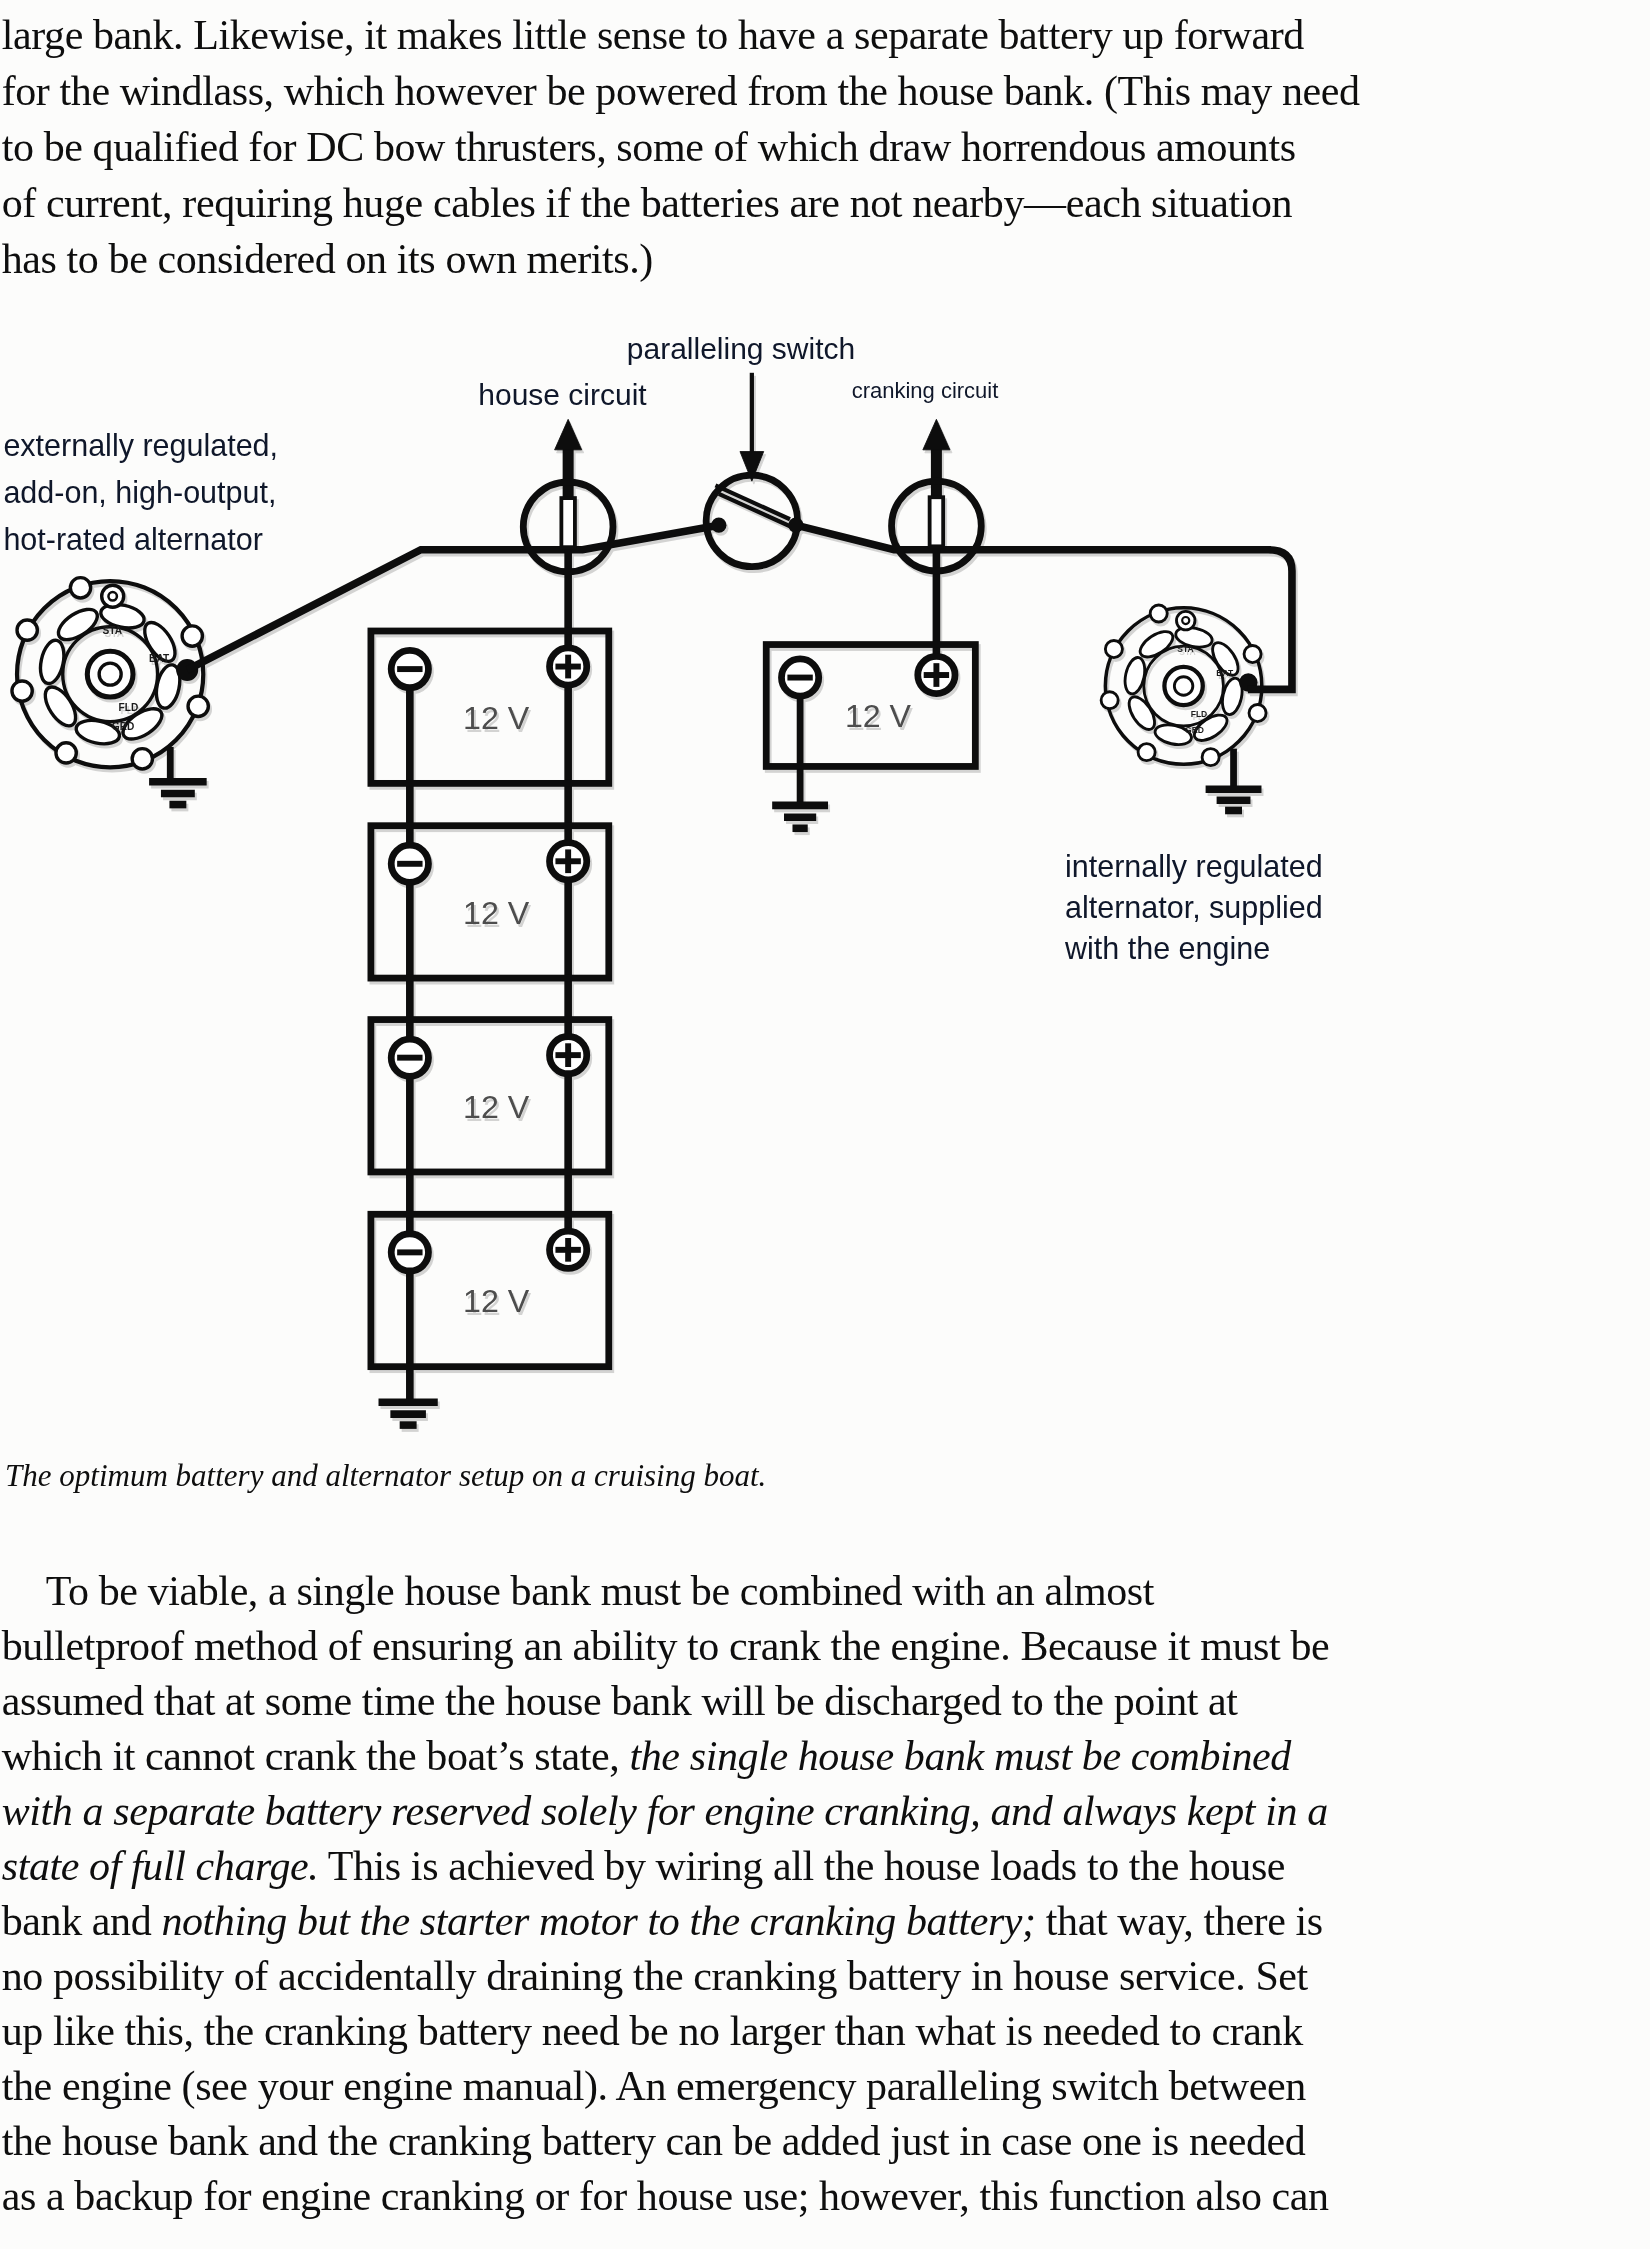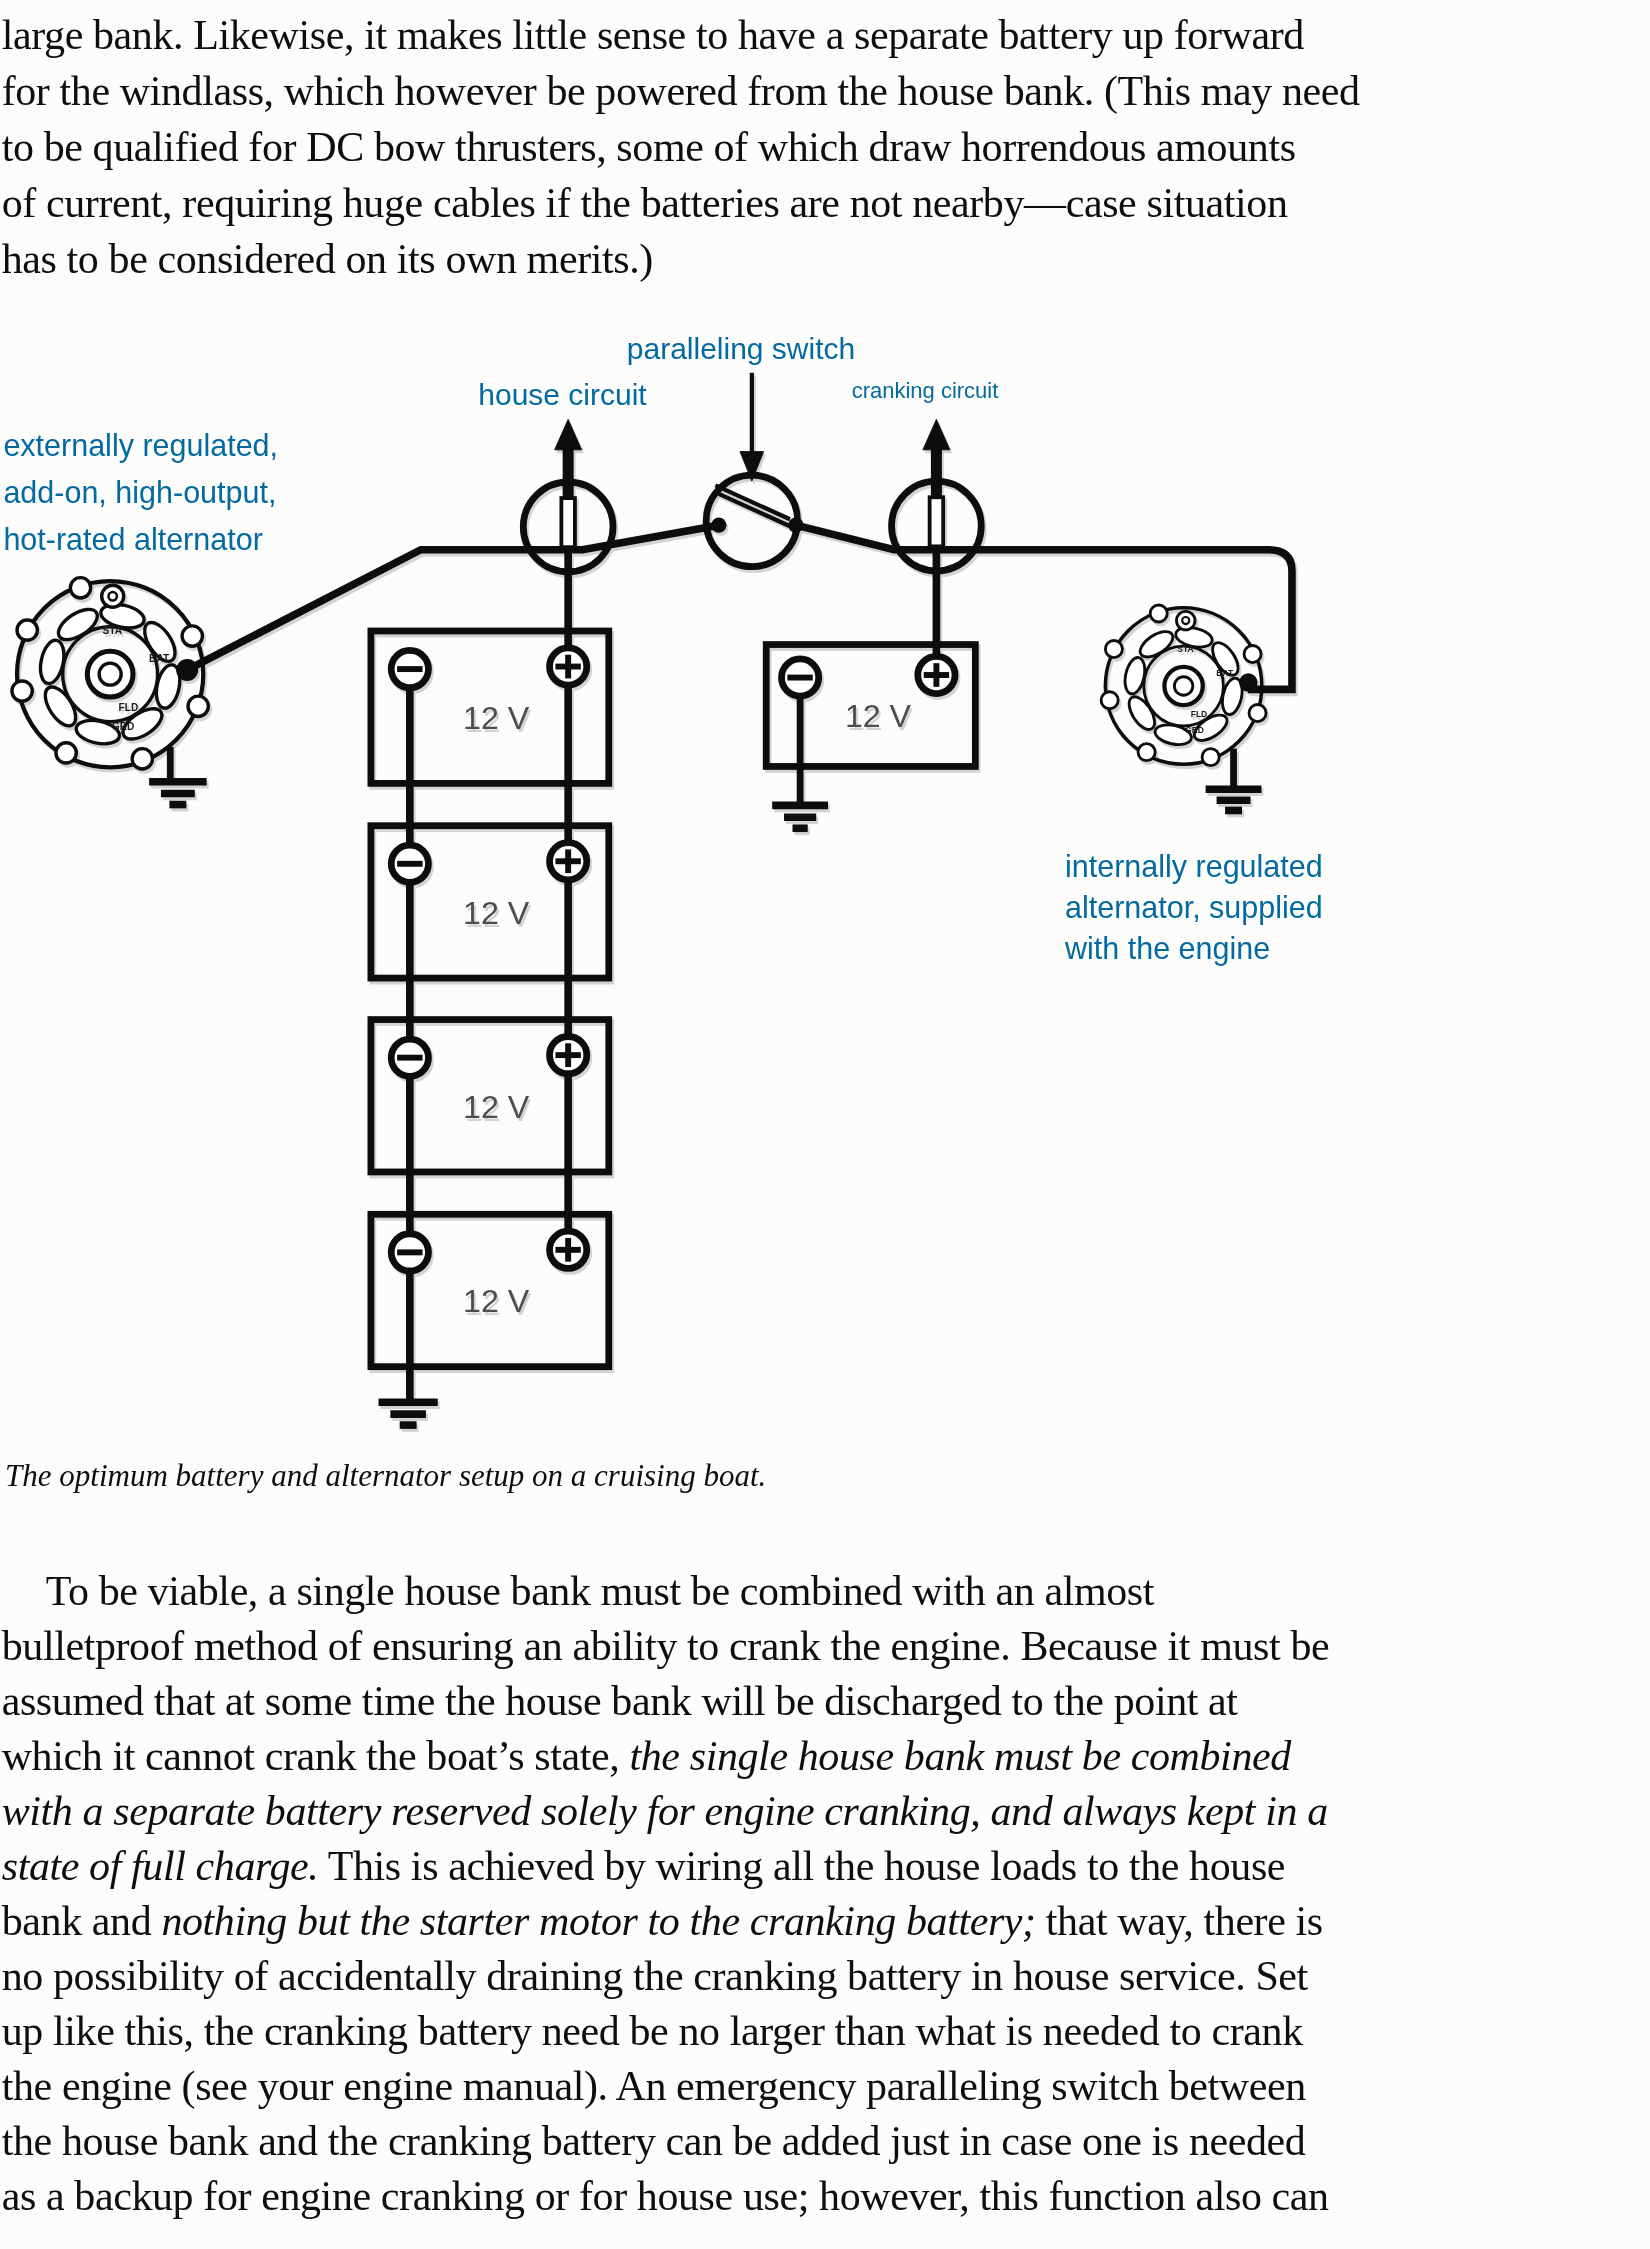--- a/index.html
+++ b/index.html
@@ -4,41 +4,41 @@
 <style>
   html,body{margin:0;padding:0;background:#ffffff;}
   body{width:1651px;height:2250px;position:relative;overflow:hidden;background:#fcfcfb;}
   .serif{font-family:"Liberation Serif", serif;color:#0e0e0e;}
   .para{position:absolute;white-space:nowrap;font-size:42px;letter-spacing:-0.4px;}
   .para .tline{height:56px;line-height:56px;}
   #para-main .tline{height:55px;line-height:55px;}
   .tline span.it{font-style:italic;}
   .tline.indent{padding-left:44px;margin-top:12px;}
   #caption{position:absolute;left:5.1px;top:1458px;font-style:italic;font-size:31px;white-space:nowrap;}
-  .dlabel{position:absolute;font-family:"Liberation Sans", sans-serif;color:#0369a1;white-space:nowrap;}
+  .dlabel{position:absolute;font-family:"Liberation Sans", sans-serif;color:#0f172a;white-space:nowrap;}
   .dlabel.center{text-align:center;}
   .lab-lines{font-size:30.5px;}
   #lbl-left{left:3.4px;top:422px;line-height:47px;}
   #lbl-right{left:1065px;top:846px;line-height:41px;}
   #lbl-par{left:542px;width:398px;top:332px;font-size:30px;}
   #lbl-house{left:423px;width:279px;top:378px;font-size:30px;}
   #lbl-crank{left:783px;width:284px;top:378px;font-size:22px;}
   #diagram-svg{position:absolute;left:0;top:322px;filter:drop-shadow(2.5px 3.4px 0 rgba(150,150,150,0.40));}
   .batlabel{font-family:"Liberation Sans", sans-serif;font-size:38px;fill:#4d4d4d;}
   .altlab{font-family:"Liberation Sans", sans-serif;font-size:12px;font-weight:bold;fill:#1c1c1c;}
   #watermark{position:absolute;left:0;top:1998px;width:1651px;height:252px;mix-blend-mode:multiply;pointer-events:none;}
 </style>
 </head>
 <body>
 
 <div id="para-top" class="para serif" style="left:1.7px;top:6.8px;">
     <div class="tline"><span>large bank. Likewise, it makes little sense to have a separate battery up forward</span></div>
     <div class="tline"><span>for the windlass, which however be powered from the house bank. (This may need</span></div>
     <div class="tline"><span>to be qualified for DC bow thrusters, some of which draw horrendous amounts</span></div>
-    <div class="tline"><span>of current, requiring huge cables if the batteries are not nearby—case situation</span></div>
+    <div class="tline"><span>of current, requiring huge cables if the batteries are not nearby—each situation</span></div>
     <div class="tline"><span>has to be considered on its own merits.)</span></div>
   </div>
 
 <div id="lbl-par" class="dlabel center">paralleling switch</div>
 <div id="lbl-house" class="dlabel center">house circuit</div>
 <div id="lbl-crank" class="dlabel center">cranking circuit</div>
 
 <div id="lbl-left" class="dlabel lab-lines">
   <div>externally regulated,</div>
   <div>add-on, high-output,</div>

